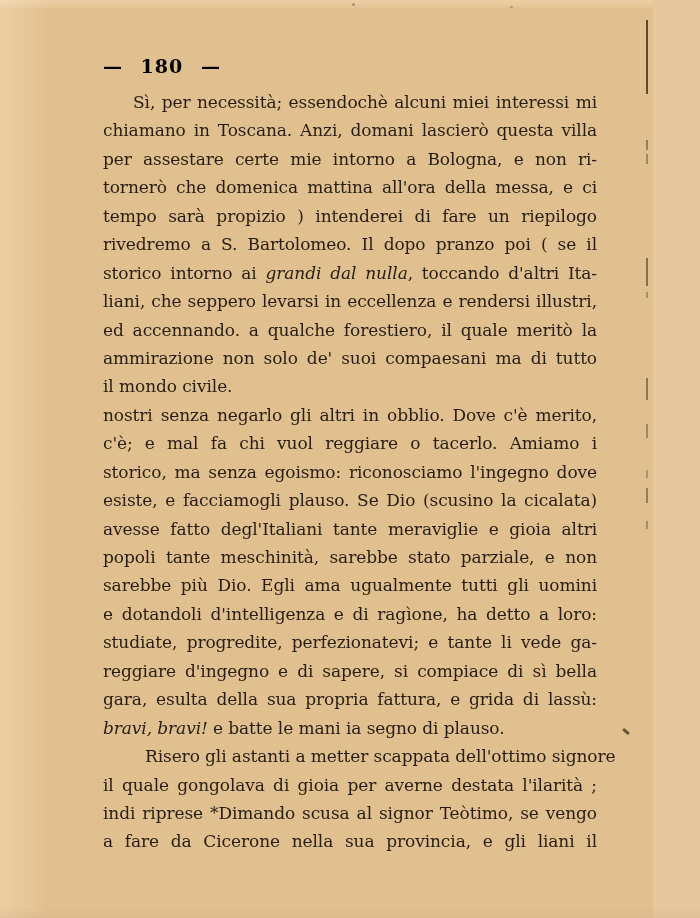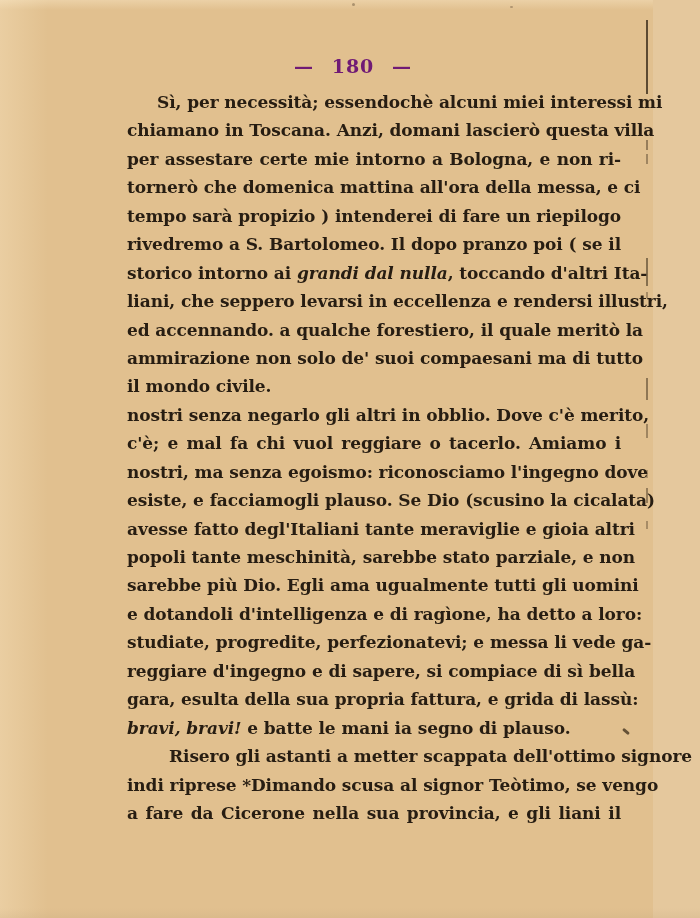--- a/index.html
+++ b/index.html
@@ -14,29 +14,27 @@
     background:linear-gradient(90deg,rgba(255,238,205,0.30),rgba(255,238,205,0));}
   .edge-top{position:absolute;left:0;top:0;width:700px;height:10px;
     background:linear-gradient(180deg,rgba(255,240,210,0.35),rgba(255,240,210,0));}
   .edge-right{position:absolute;left:653px;top:0;width:47px;height:918px;
     background:#e5c89d;}
   .edge-bottom{position:absolute;left:0;top:908px;width:700px;height:10px;
     background:linear-gradient(0deg,rgba(190,160,120,0.18),rgba(190,160,120,0));}
 
   .page-header{
     position:absolute;left:103px;top:55px;width:500px;
-    text-align:center;
-    font-size:19px;font-weight:bold;color:#701a75;
+    font-size:19px;font-weight:bold;color:#000000;
     word-spacing:10px;letter-spacing:1px;
   }
   .text-block{
     position:absolute;left:103px;top:88px;width:494px;
-    font-size:17px;font-weight:bold;color:#271d12;
+    font-size:17px;font-weight:normal;color:#271d12;
     letter-spacing:-0.1px;
-    margin-left:24px;
   }
   .line{
     height:28.45px;line-height:28.45px;white-space:nowrap;
     text-align:justify;text-align-last:justify;
     overflow:visible;
   }
   .line.para-end{text-align-last:left;}
   .line.indent{text-indent:30px;}
   .line.indent-lg{text-indent:42px;}
   .line i{font-style:italic;}
@@ -60,31 +58,32 @@
       <div class="line"><span>tornerò che domenica mattina all'ora della messa, e ci</span></div>
       <div class="line"><span>tempo sarà propizio ) intenderei di fare un riepilogo</span></div>
       <div class="line"><span>rivedremo a S. Bartolomeo. Il dopo pranzo poi ( se il</span></div>
       <div class="line"><span>storico intorno ai </span><i>grandi dal nulla</i><span>, toccando d'altri Ita-</span></div>
       <div class="line"><span>liani, che seppero levarsi in eccellenza e rendersi illustri,</span></div>
       <div class="line"><span>ed accennando. a qualche forestiero, il quale meritò la</span></div>
       <div class="line"><span>ammirazione non solo de' suoi compaesani ma di tutto</span></div>
       <div class="line para-end"><span>il mondo civile.</span></div>
       <div class="line"><span>nostri senza negarlo gli altri in obblio. Dove c'è merito,</span></div>
       <div class="line"><span>c'è; e mal fa chi vuol reggiare o tacerlo. Amiamo i</span></div>
-      <div class="line"><span>nostri, ma senza egoismo: riconosciamo l'ingegno dove</span></div>
+      <div class="line"><span>storico, ma senza egoismo: riconosciamo l'ingegno dove</span></div>
       <div class="line"><span>esiste, e facciamogli plauso. Se Dio (scusino la cicalata)</span></div>
       <div class="line"><span>avesse fatto degl'Italiani tante meraviglie e gioia altri</span></div>
       <div class="line"><span>popoli tante meschinità, sarebbe stato parziale, e non</span></div>
       <div class="line"><span>sarebbe più Dio. Egli ama ugualmente tutti gli uomini</span></div>
       <div class="line"><span>e dotandoli d'intelligenza e di ragìone, ha detto a loro:</span></div>
-      <div class="line"><span>studiate, progredite, perfezionatevi; e messa li vede ga-</span></div>
+      <div class="line"><span>studiate, progredite, perfezionatevi; e tante li vede ga-</span></div>
       <div class="line"><span>reggiare d'ingegno e di sapere, si compiace di sì bella</span></div>
       <div class="line"><span>gara, esulta della sua propria fattura, e grida di lassù:</span></div>
       <div class="line para-end"><i>bravi, bravi!</i><span> e batte le mani ia segno di plauso.</span></div>
       <div class="line indent-lg"><span>Risero gli astanti a metter scappata dell'ottimo signore</span></div>
+      <div class="line"><span>il quale gongolava di gioia per averne destata l'ilarità ;</span></div>
       <div class="line"><span>indi riprese *Dimando scusa al signor Teòtimo, se vengo</span></div>
       <div class="line"><span>a fare da Cicerone nella sua provincia, e gli liani il</span></div>
     </div>
 
   <div id="artifacts">
       <div class="artifact" style="left: 646px; top: 20px; width: 2px; height: 74px; opacity: 0.8;"></div>
       <div class="artifact" style="left: 646px; top: 140px; width: 2px; height: 10px; opacity: 0.45;"></div>
       <div class="artifact" style="left: 646px; top: 154px; width: 2px; height: 10px; opacity: 0.4;"></div>
       <div class="artifact" style="left: 646px; top: 258px; width: 2px; height: 28px; opacity: 0.55;"></div>
       <div class="artifact" style="left: 646px; top: 292px; width: 2px; height: 6px; opacity: 0.35;"></div>

